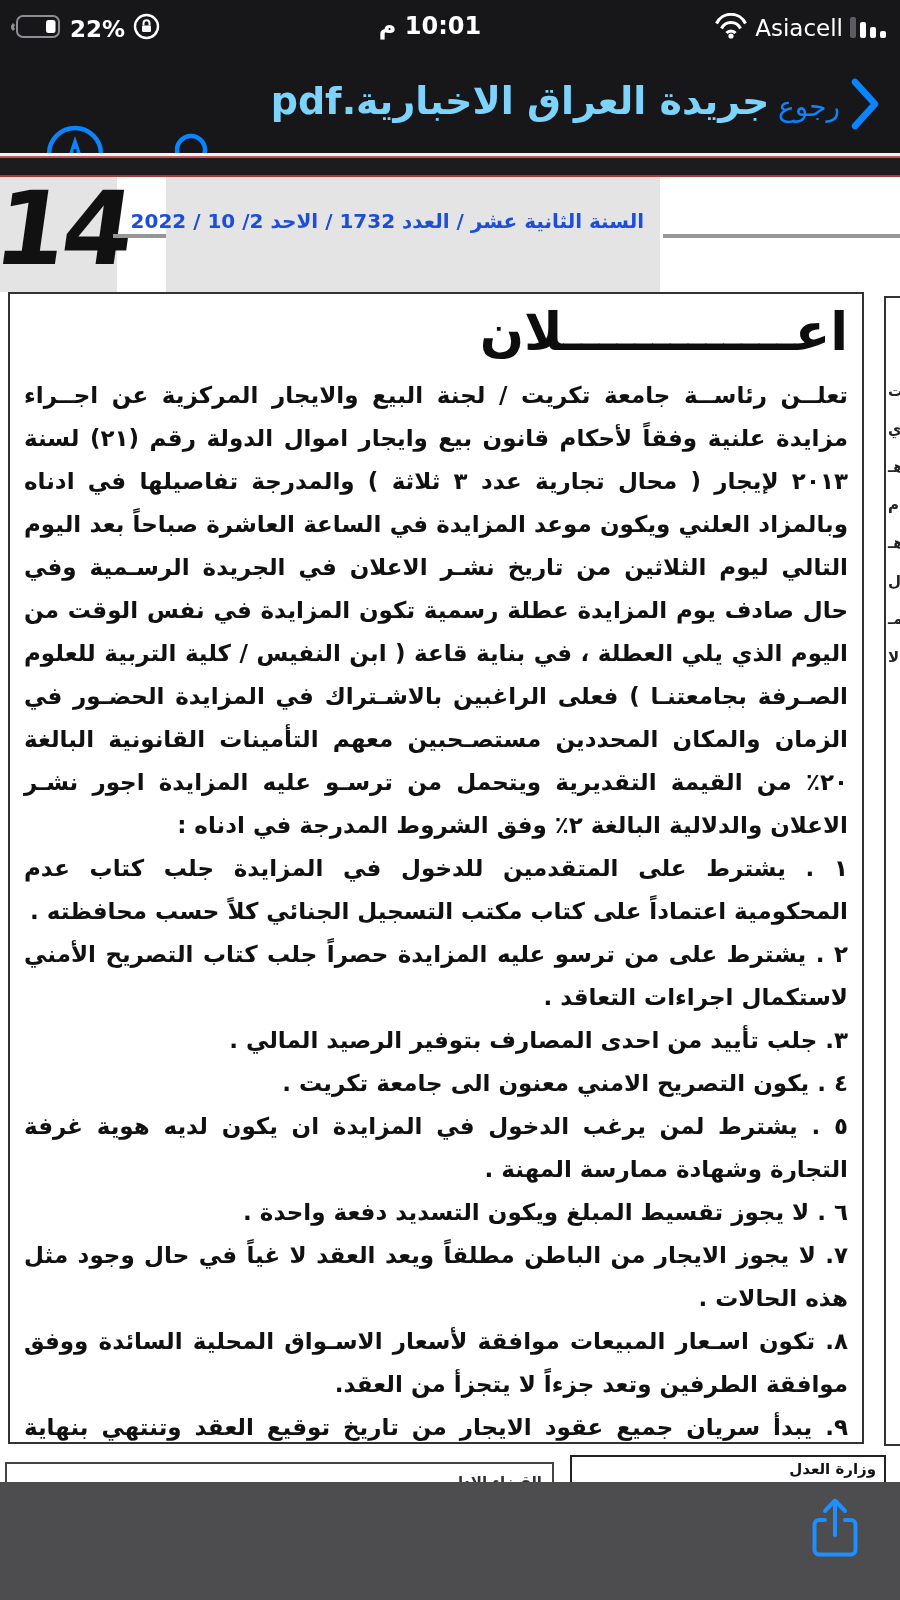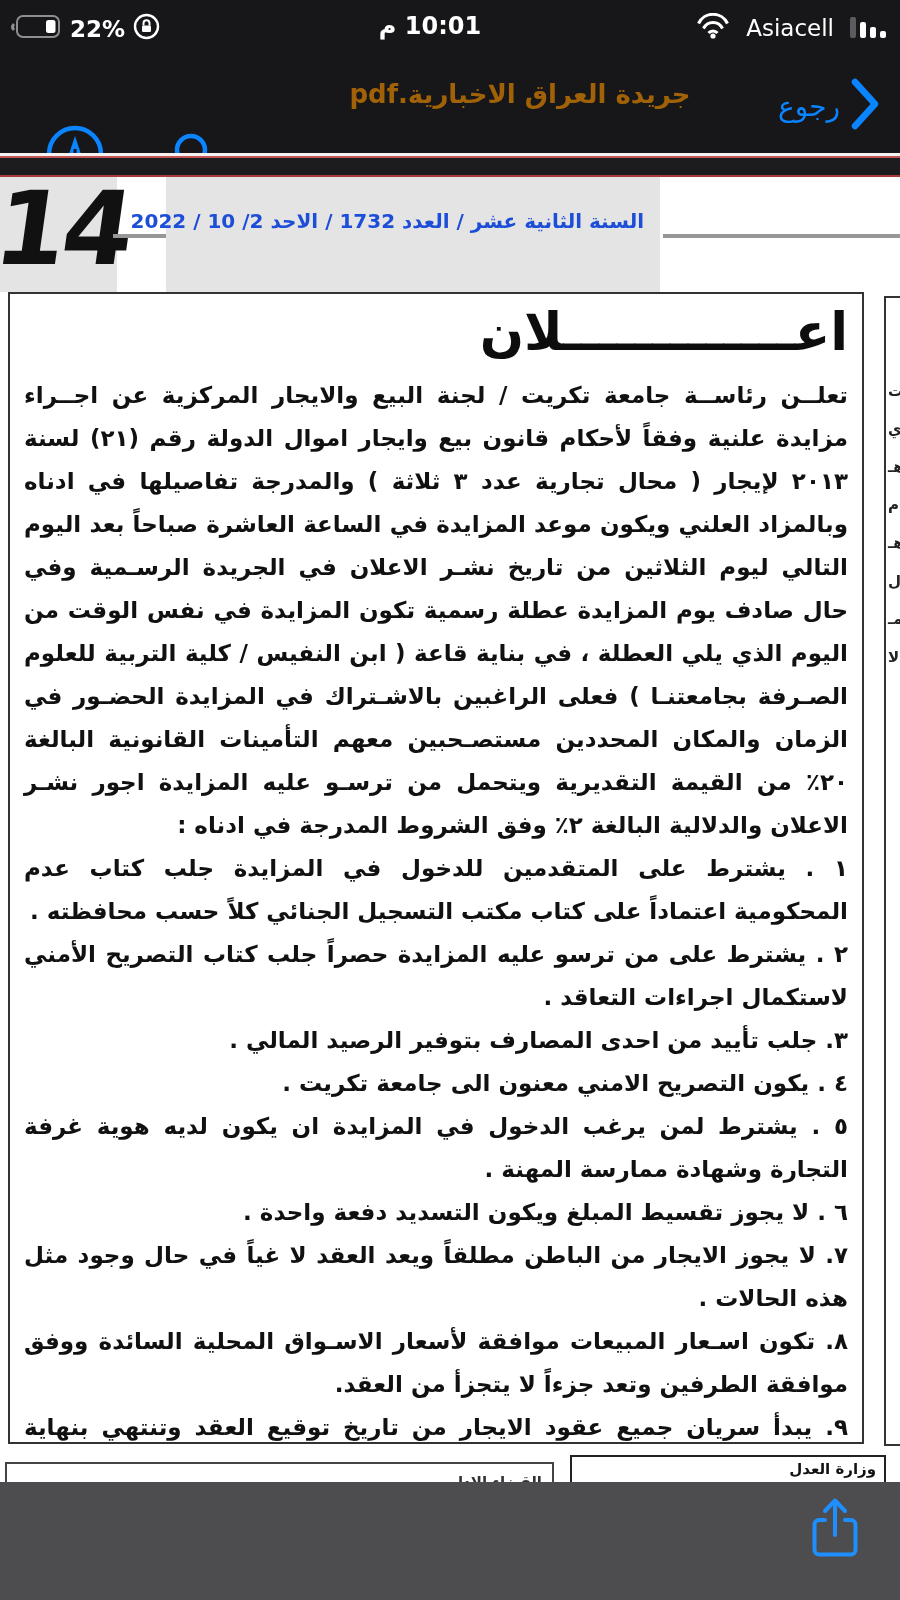--- a/index.html
+++ b/index.html
@@ -8,26 +8,26 @@
     background:#ffffff;
     font-family:"DejaVu Sans", sans-serif;
   }
   
   .chrome{position:absolute;top:0;left:0;width:900px;height:177px;background:#17171a;}
   .statusbar{position:absolute;top:0;left:0;width:900px;height:55px;}
   .sb-left{position:absolute;left:10px;top:13px;display:flex;align-items:center;gap:8px;}
   .sb-batt-pct{color:#fff;font-size:23px;font-weight:bold;}
   .sb-time{position:absolute;left:0;right:40px;top:12px;text-align:center;color:#fff;
            font-size:24px;font-weight:bold;direction:rtl;}
-  .sb-right{position:absolute;right:8px;top:13px;display:flex;align-items:center;gap:16px;}
+  .sb-right{position:absolute;right:8px;top:13px;display:flex;align-items:center;gap:7px;}
   .sb-carrier{color:#fff;font-size:23px;}
   .navbar{position:absolute;top:55px;left:0;width:900px;height:98px;}
   .nav-back{position:absolute;right:18px;top:22px;display:flex;align-items:center;gap:10px;margin-left:16px;}
   .nav-back-label{color:#0a84ff;font-size:28px;order:-1;}
-  .nav-title{position:absolute;right:120px;left:260px;top:24px;color:#a16207;font-size:26px;
+  .nav-title{position:absolute;right:120px;left:260px;top:24px;color:#7dd3fc;font-size:38px;
              font-weight:bold;text-align:center;direction:rtl;white-space:nowrap;overflow:hidden;}
   .nav-search{position:absolute;left:172px;top:76px;}
   .nav-markup{position:absolute;left:44px;top:68px;}
   .chrome-line-white{position:absolute;top:153px;left:0;width:900px;height:3px;background:#f6f2f2;}
   .chrome-line-red1{position:absolute;top:156px;left:0;width:900px;height:2px;background:#c05656;}
   .chrome-band{position:absolute;top:158px;left:0;width:900px;height:17px;background:#1c1c1e;}
   .chrome-line-red2{position:absolute;top:175px;left:0;width:900px;height:2px;background:#a83a3a;}
 
   
   .pdf-page{position:absolute;top:177px;left:0;width:900px;height:1423px;background:#fff;}

